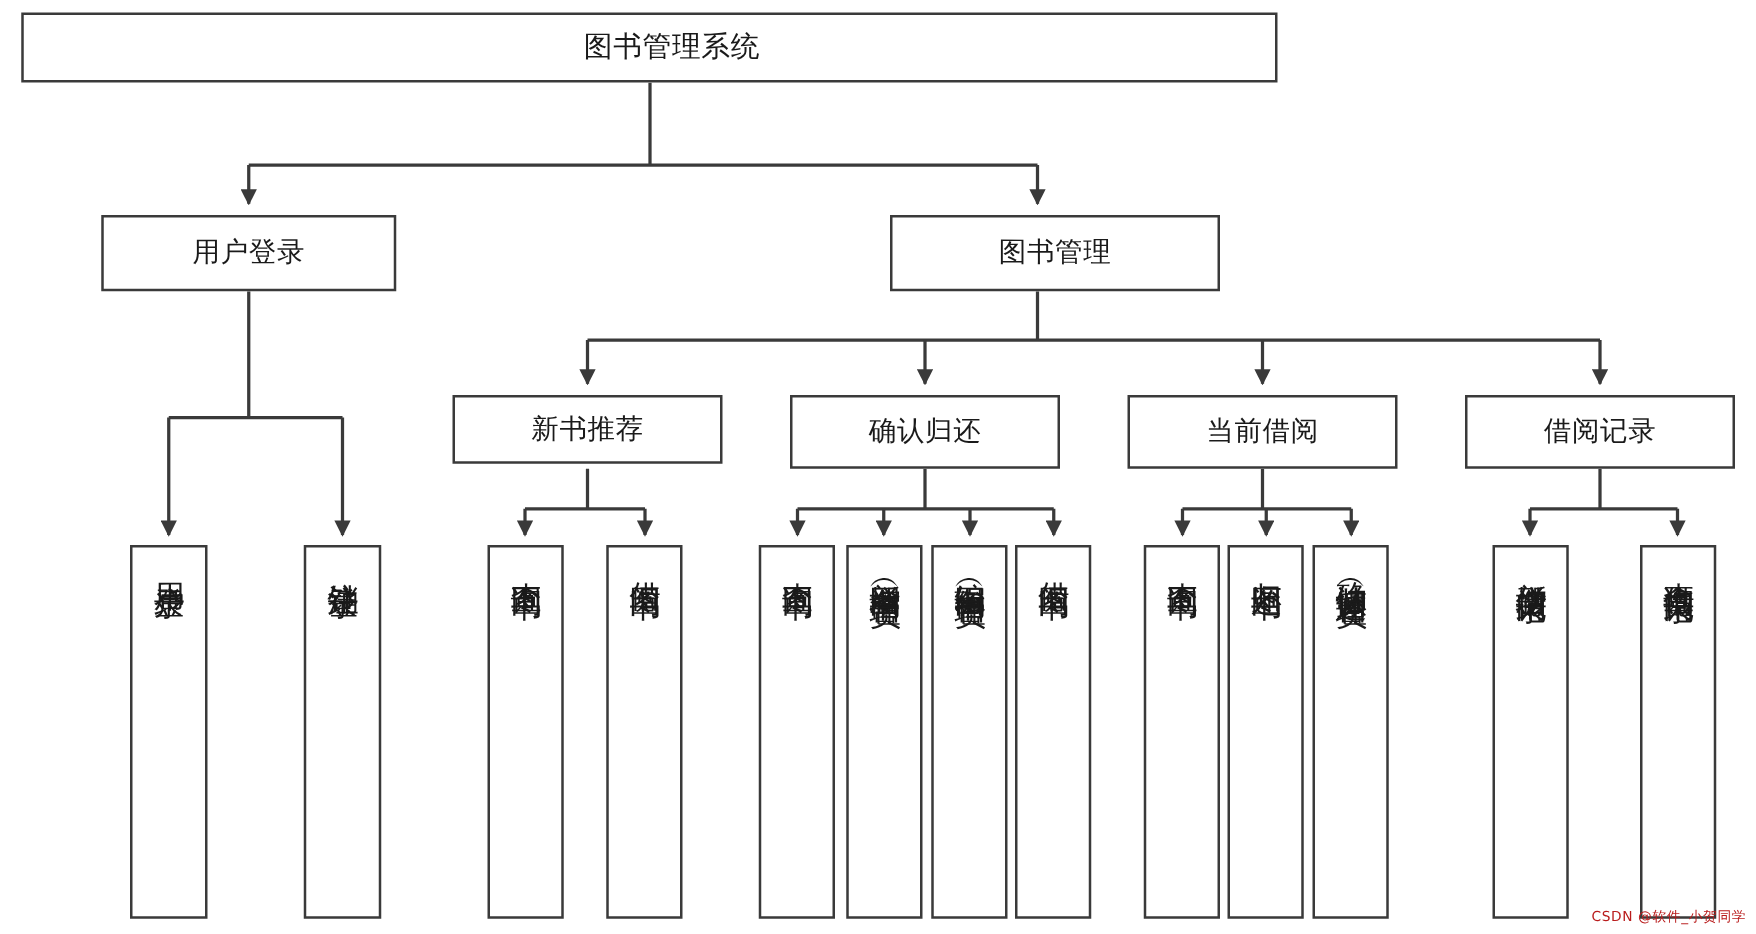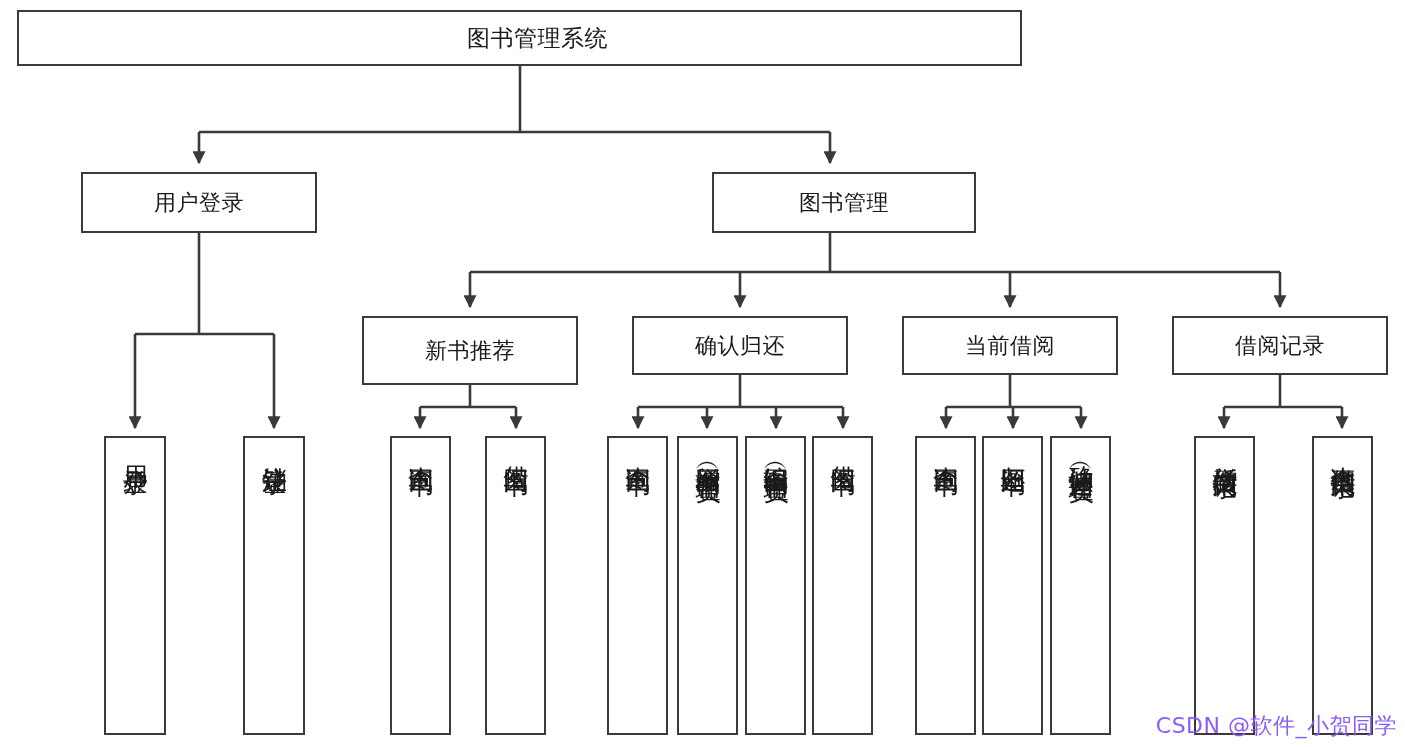--- a/index.html
+++ b/index.html
@@ -55,22 +55,22 @@
     letter-spacing: 2px;
     white-space: nowrap;
   }
   .node.root .label {
     font-size: 23px;
   }
   .watermark {
     position: absolute;
     right: 8px;
     bottom: 6px;
-    font-size: 22px;
-    color: #8b5cf6;
+    font-size: 11px;
+    color: #b91c1c;
     z-index: 5;
     white-space: nowrap;
     letter-spacing: 0.5px;
     margin-left: 29px;
   }
 </style>
 </head>
 <body>
 
 <div id="diagram-root">
@@ -129,21 +129,21 @@
     <span class="label">图书管理系统</span>
   </div>
 
   <div class="node horiz" style="left:81px; top:172px; width:236px; height:61px;">
     <span class="label">用户登录</span>
   </div>
   <div class="node horiz" style="left:712px; top:172px; width:264px; height:61px;">
     <span class="label">图书管理</span>
   </div>
 
-  <div class="node horiz" style="left:362px; top:316px; width:216px; height:69px;">
+  <div class="node horiz" style="left:362px; top:316px; width:216px; height:55px;">
     <span class="label">新书推荐</span>
   </div>
   <div class="node horiz" style="left:632px; top:316px; width:216px; height:59px;">
     <span class="label">确认归还</span>
   </div>
   <div class="node horiz" style="left:902px; top:316px; width:216px; height:59px;justify-content:center;">
     <span class="label">当前借阅</span>
   </div>
   <div class="node horiz" style="left:1172px; top:316px; width:216px; height:59px;">
     <span class="label">借阅记录</span>

